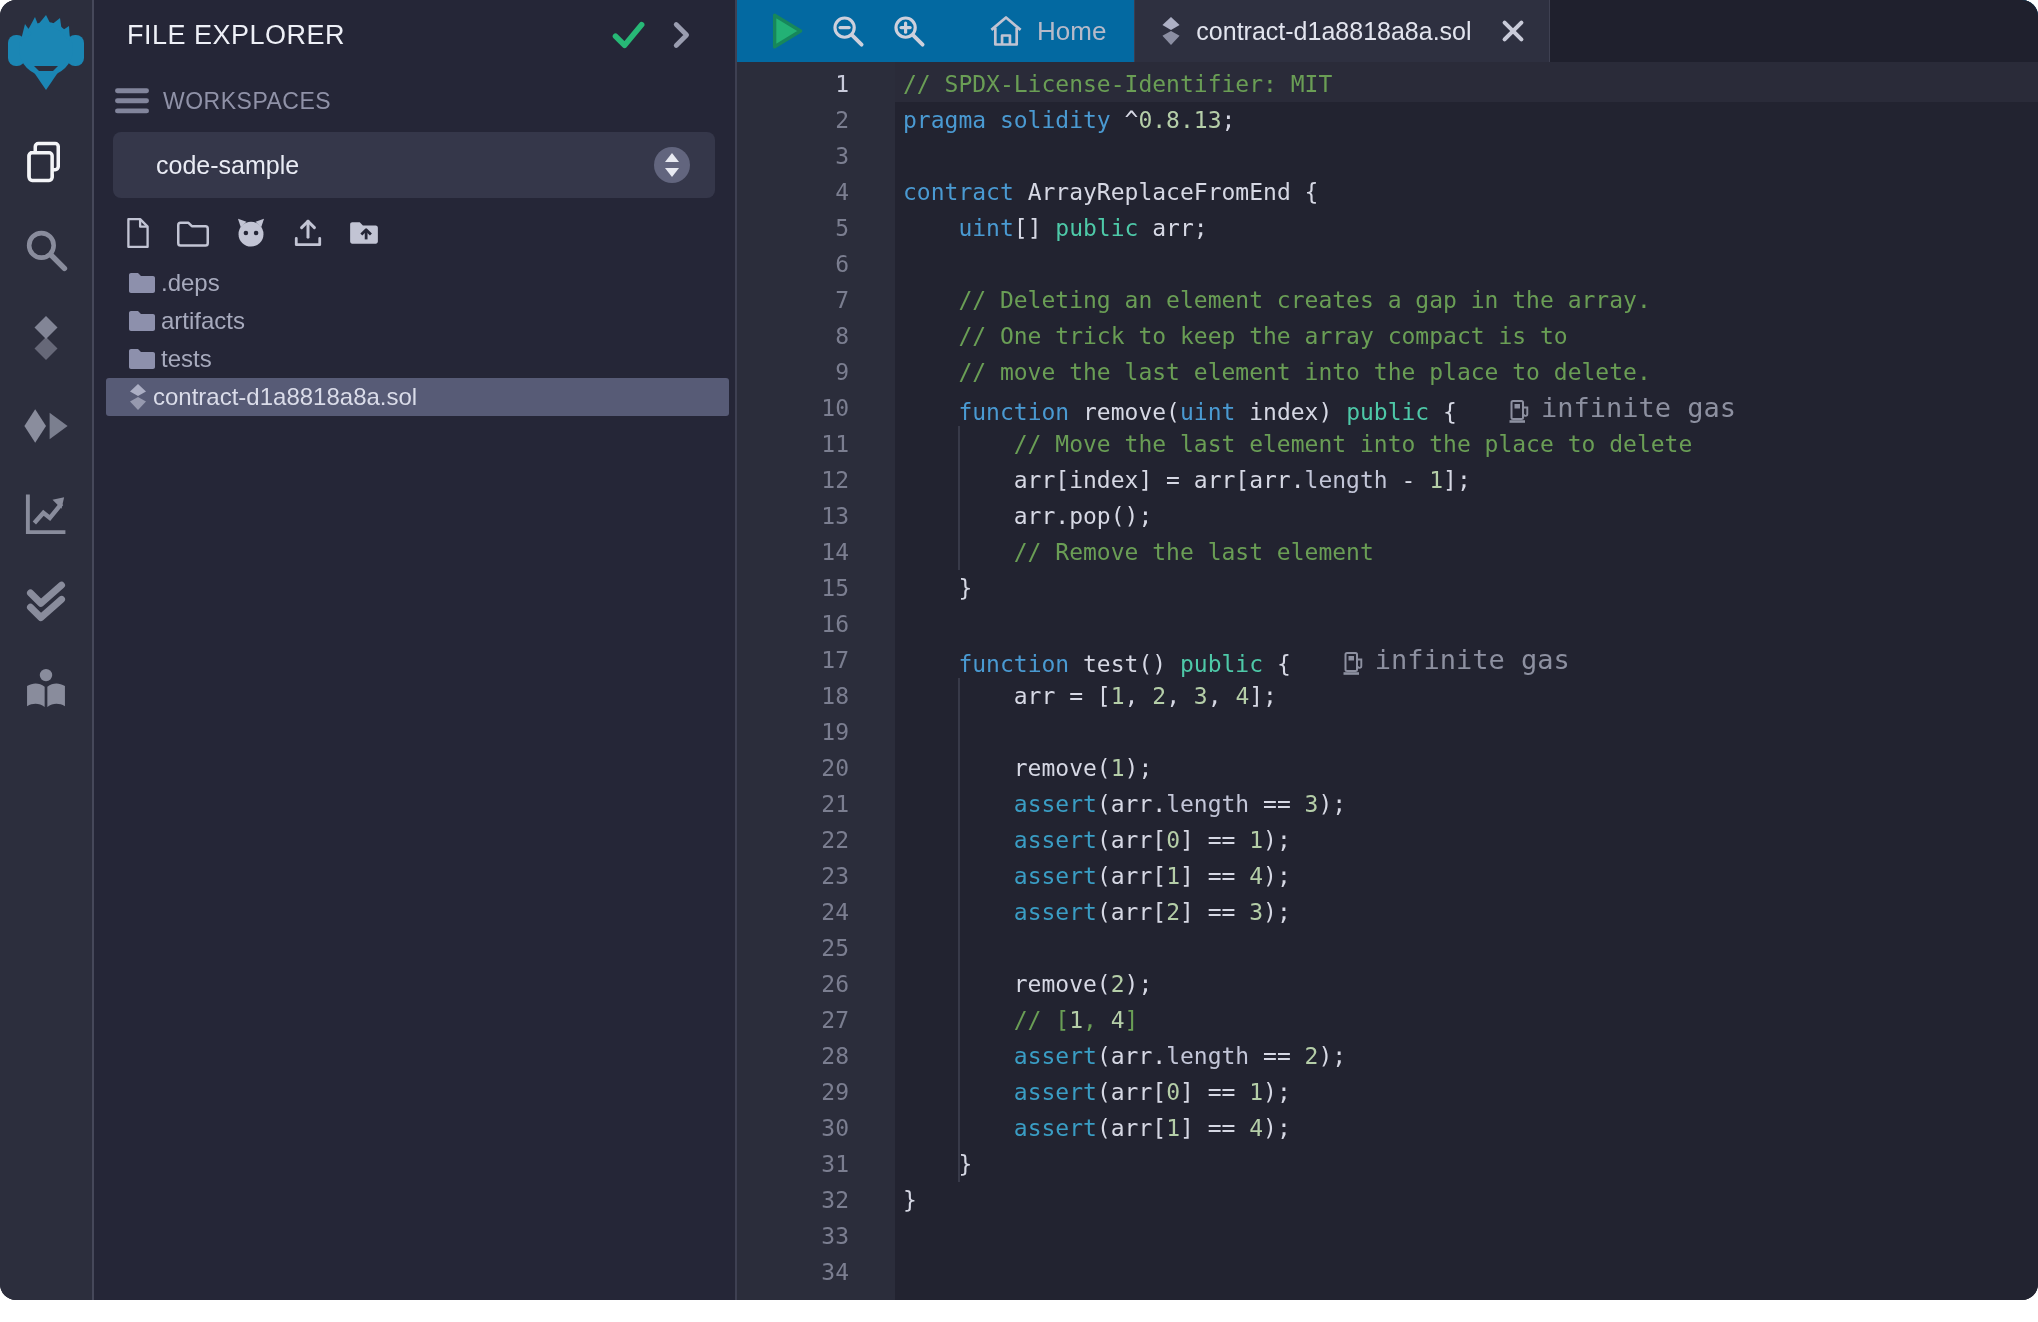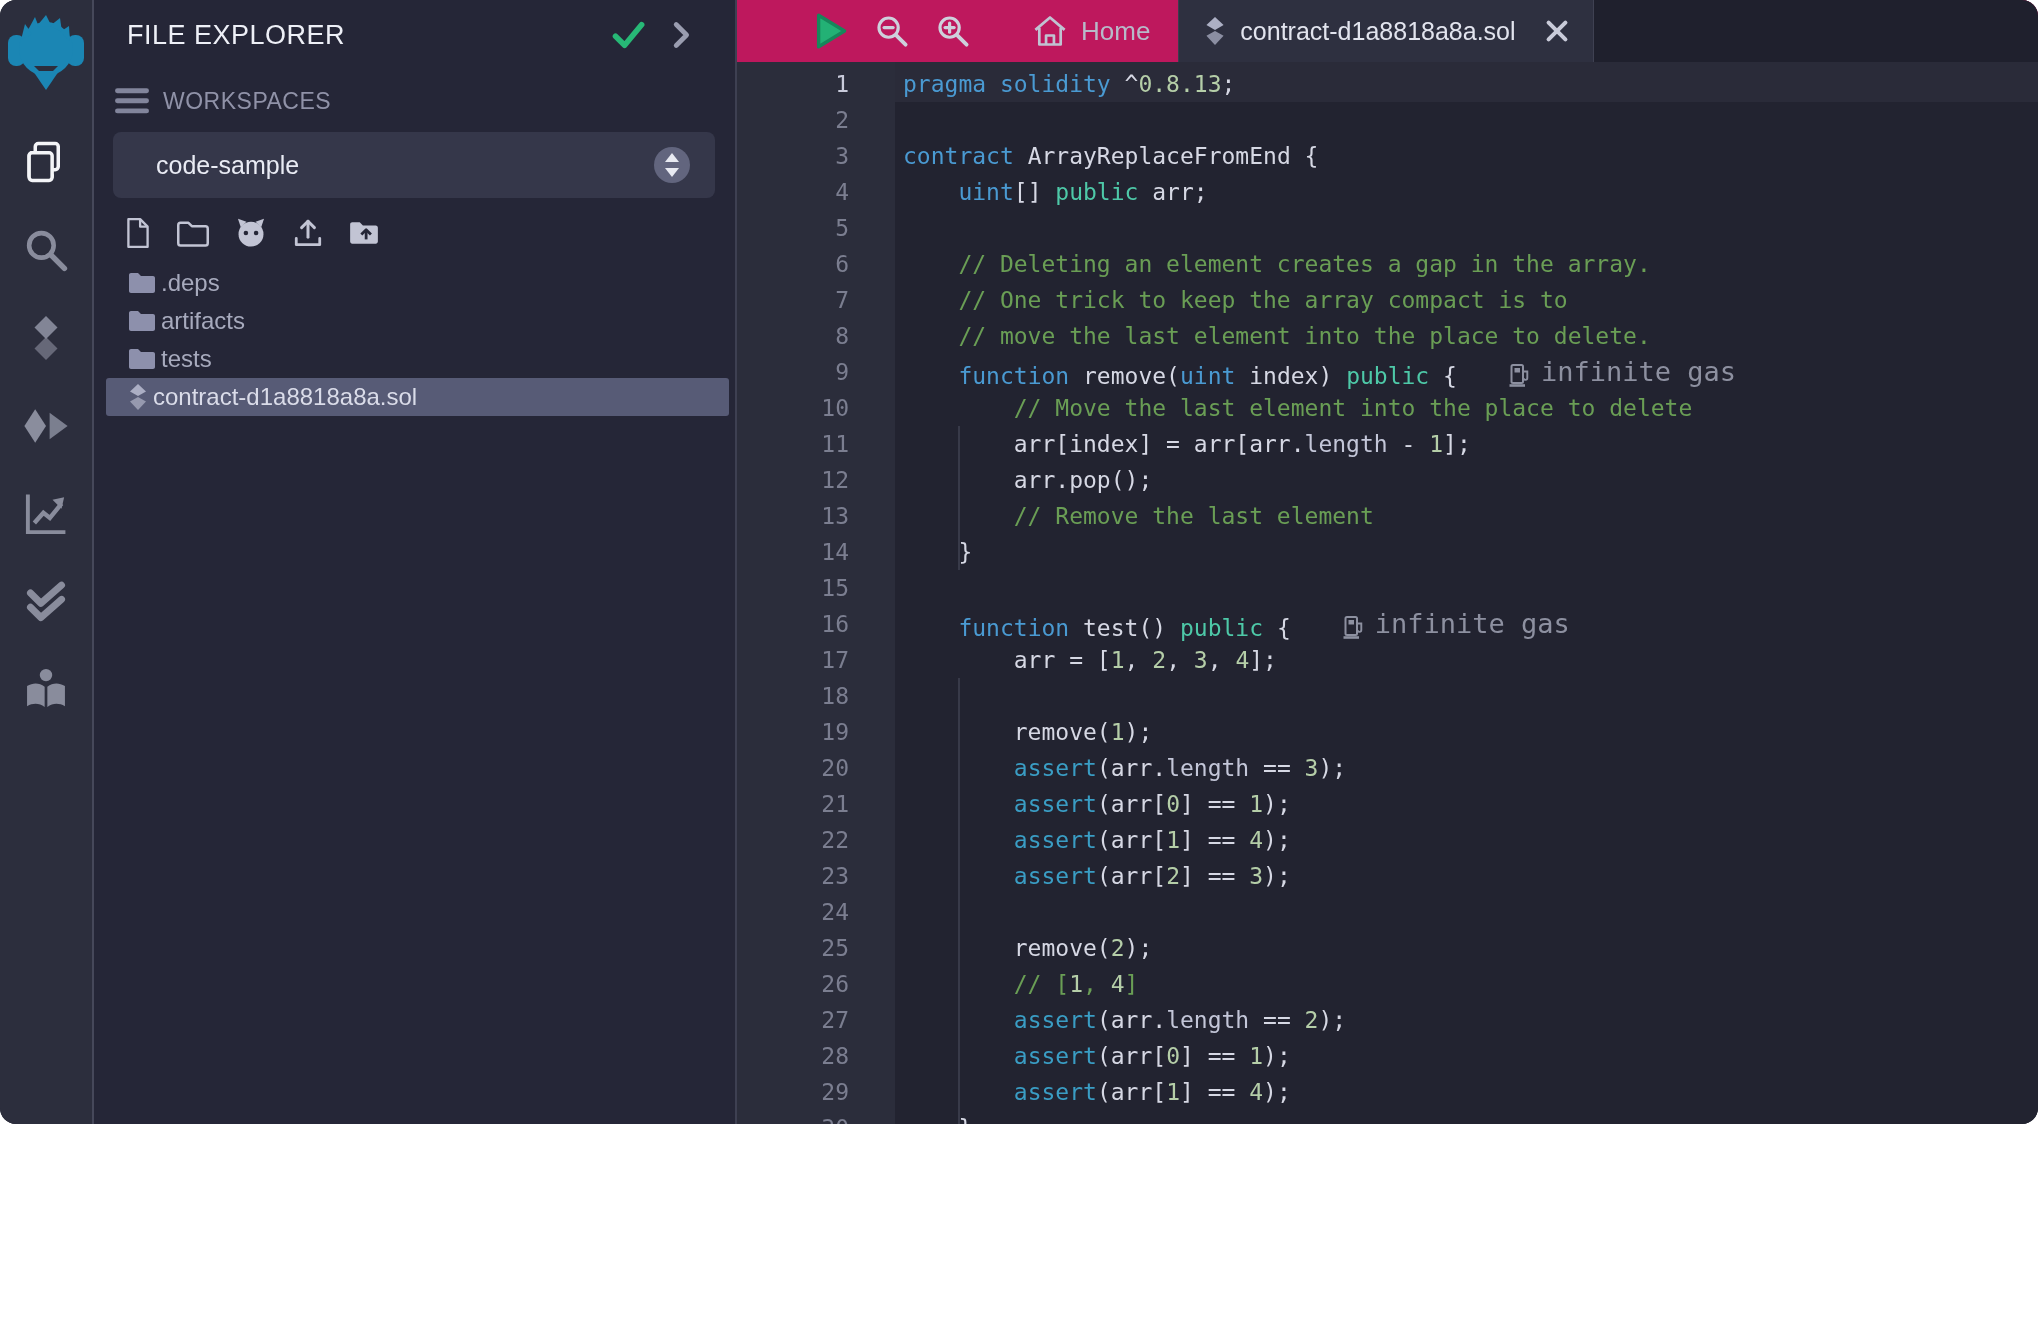--- a/index.html
+++ b/index.html
@@ -1,19 +1,19 @@
 <!DOCTYPE html>
 <html><head>
 <meta charset="utf-8">
 <style>
   * { margin:0; padding:0; box-sizing:border-box; }
   html,body { background:#ffffff; }
   body { width:2038px; height:1322px; font-family:"Liberation Sans", sans-serif; }
 
-  .window{ width:2038px; height:1124px; border-radius:16px; overflow:hidden;
+  .window{ width:2038px; height:1300px; border-radius:16px; overflow:hidden;
            display:flex; background:#222330;justify-content:center; }
 
   
   .activity-bar{ width:94px; background:#2c2e3d; border-right:2px solid #46485a;
                  display:flex; flex-direction:column; align-items:center; flex:none; }
   .logo{ margin-top:8px; width:76px; height:94px; display:flex; justify-content:center; }
   .ab-items{ margin-top:16px; display:flex; flex-direction:column; align-items:center; }
   .ab-item{ height:88px; width:94px; display:flex; align-items:center; justify-content:center; cursor:pointer; }
   .ab-item svg{ display:block; }
 
@@ -32,21 +32,21 @@
   .fe-toolbar .ticon{ display:flex; cursor:pointer; }
   .tree{ margin-top:8px; }
   .tree-row{ height:38px; display:flex; align-items:center; padding-left:21px;
              margin:0 6px 0 12px; border-radius:3px; cursor:pointer; }
   .tree-row .label{ font-size:24px; color:#a7aabd; margin-left:4px; }
   .tree-row.selected{ background:#575b76; }
   .tree-row.selected .label{ color:#dadce9; }
 
   
   .editor{ flex:1; display:flex; flex-direction:column; min-width:0; }
-  .tabbar{ height:62px; display:flex; align-items:stretch; background:#be185d; flex:none;padding-left:44px; }
+  .tabbar{ height:62px; display:flex; align-items:stretch; background:#0369a1; flex:none; }
   .tab-controls{ display:flex; align-items:center; gap:27px; padding:0 34px 0 33px; }
   .tab-controls .ticon{ display:flex; cursor:pointer; }
   .tab{ display:flex; align-items:center; gap:13px; padding:0 28px; cursor:pointer; }
   .tab.home{ color:#b7bac9; font-size:26px; }
   .tab.active{ background:#2e3040; border-left:1px solid #3b3d4f; border-right:1px solid #3f4152;
                color:#e2e4ee; font-size:25px; padding:0 24px; }
   .tab .close{ margin-left:16px; display:flex; }
   .tab-filler{ flex:1; background:#1f202d; }
 
   .code-zone{ flex:1; display:flex; min-height:0; }
@@ -350,20 +350,21 @@
           <div class="ln">30</div>
           <div class="ln">31</div>
           <div class="ln">32</div>
           <div class="ln">33</div>
           <div class="ln">34</div>
         </div>
       <div class="code" id="code">
           <div class="cur-line" style="top: 0px; height: 40px;"></div>
           <div class="indent-guide" style="left: 63.384px; top: 364px; height: 144px;"></div>
           <div class="indent-guide" style="left: 63.384px; top: 616px; height: 504px;"></div>
+          <div class="code-line"><span style="color: rgb(106, 158, 85);">// SPDX-License-Identifier: MIT</span></div>
           <div class="code-line"><span style="color: rgb(74, 154, 210);">pragma solidity</span><span style="color: rgb(214, 216, 228);"> ^</span><span style="color: rgb(181, 206, 168);">0.8.13</span><span style="color: rgb(214, 216, 228);">;</span></div>
           <div class="code-line"></div>
           <div class="code-line"><span style="color: rgb(74, 154, 210);">contract</span><span style="color: rgb(214, 216, 228);"> ArrayReplaceFromEnd {</span></div>
           <div class="code-line"><span style="color: rgb(214, 216, 228);">    </span><span style="color: rgb(74, 154, 210);">uint</span><span style="color: rgb(214, 216, 228);">[] </span><span style="color: rgb(78, 201, 168);">public</span><span style="color: rgb(214, 216, 228);"> arr;</span></div>
           <div class="code-line"></div>
           <div class="code-line"><span style="color: rgb(106, 158, 85);">    // Deleting an element creates a gap in the array.</span></div>
           <div class="code-line"><span style="color: rgb(106, 158, 85);">    // One trick to keep the array compact is to</span></div>
           <div class="code-line"><span style="color: rgb(106, 158, 85);">    // move the last element into the place to delete.</span></div>
           <div class="code-line"><span style="color: rgb(214, 216, 228);">    </span><span style="color: rgb(74, 154, 210);">function</span><span style="color: rgb(214, 216, 228);"> remove(</span><span style="color: rgb(74, 154, 210);">uint</span><span style="color: rgb(214, 216, 228);"> index) </span><span style="color: rgb(78, 201, 168);">public</span><span style="color: rgb(214, 216, 228);"> {</span><span class="gas-badge"><svg viewBox="0 0 22 24" width="22" height="24" fill="none" stroke="#8d90a0">
                 <rect x="2.5" y="2" width="11.5" height="18" rx="1.5" stroke-width="2"></rect>

